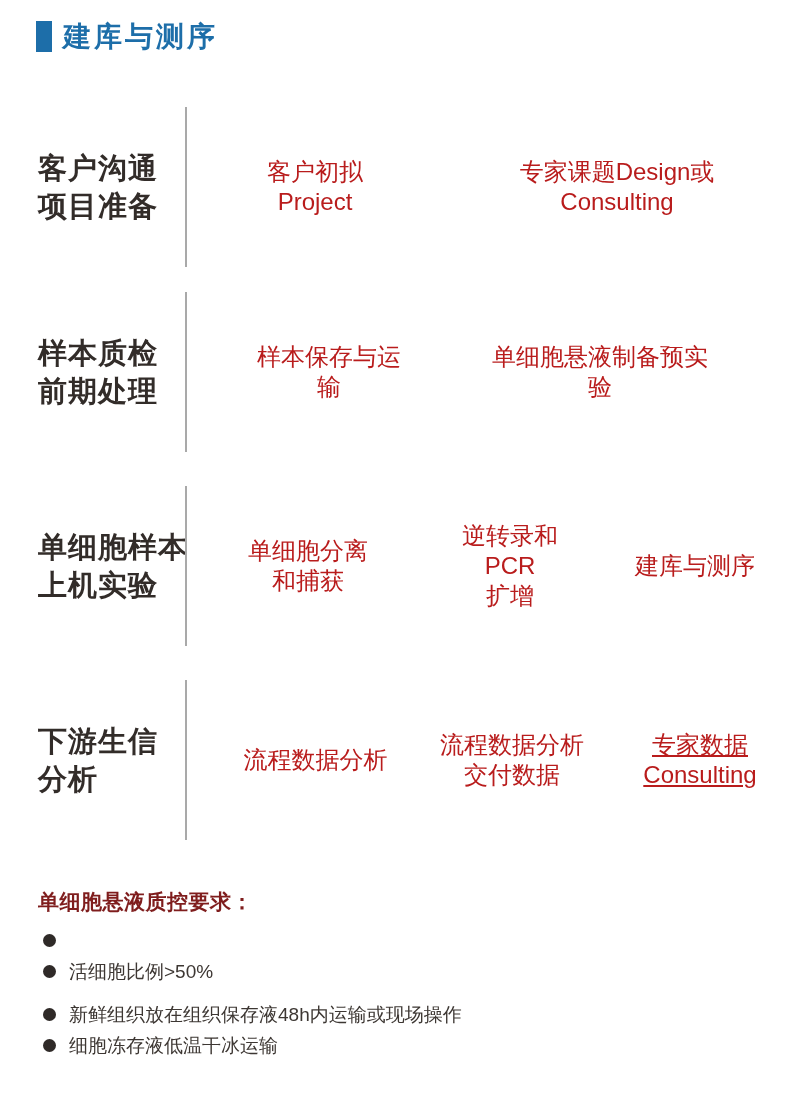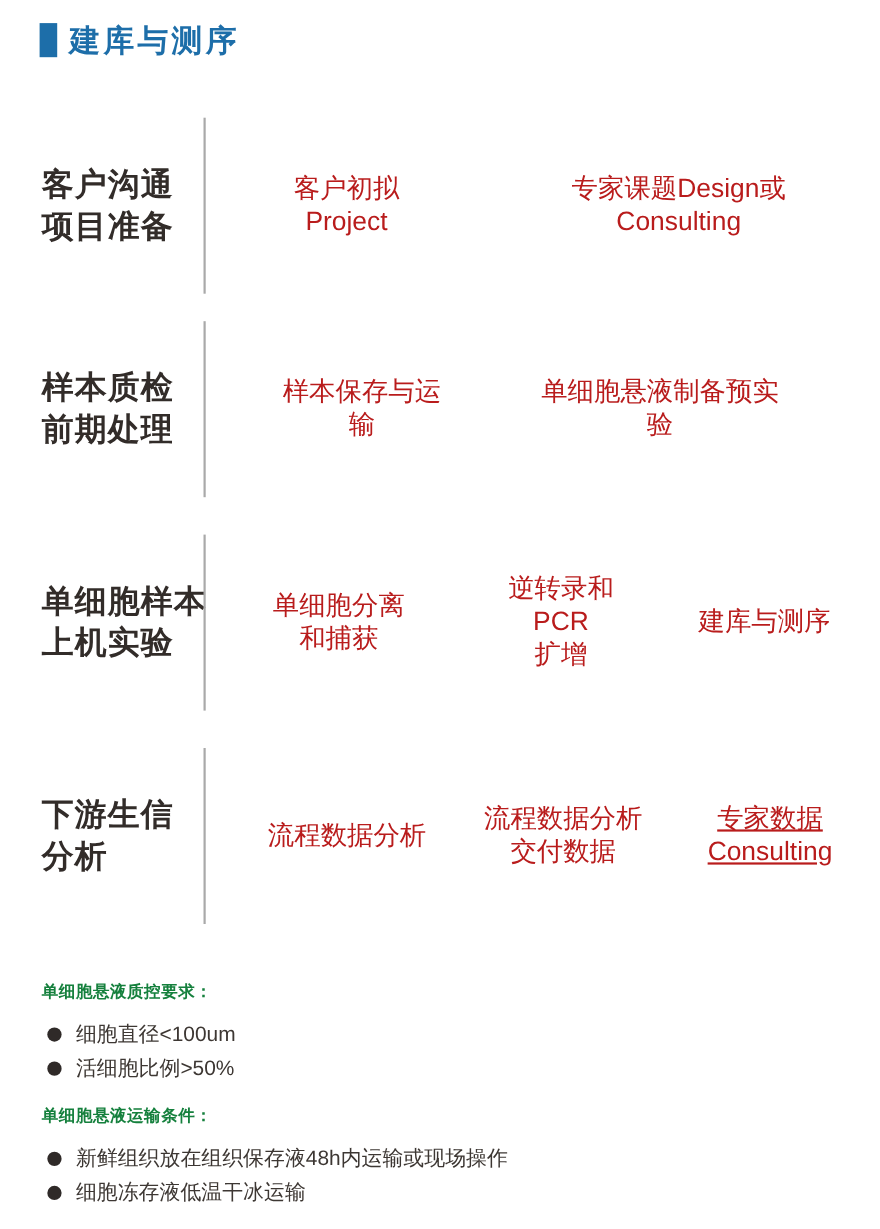--- a/index.html
+++ b/index.html
@@ -90,23 +90,23 @@
   .row-2 .flow-item:nth-child(3) { left: 446px; width: 124px; }
   
   .row-3 .flow-item:nth-child(1) { left: 55px;  width: 147px; text-align: center; }
   .row-3 .flow-item:nth-child(2) { left: 250px; width: 150px; }
   .row-3 .flow-item:nth-child(3) { left: 451px; width: 124px; text-decoration: underline; }
 
   
   .notes { margin: 46px 0 0 38px; }
   .note-group + .note-group { margin-top: 12px; }
   .note-heading {
-    font-size: 15px;
+    font-size: 21px;
     font-weight: bold;
-    color: #15803d;
+    color: #7f1d1d;
     line-height: 31px;
     margin-bottom: 8px;
     letter-spacing: 0.5px;
   }
   .note-bullet {
     display: flex;
     align-items: center;
     gap: 13px;
     height: 31px;
   }
@@ -181,30 +181,28 @@
   </div>
 
 </div>
 
 <div class="notes">
 
   <div class="note-group">
     <div class="note-heading">单细胞悬液质控要求：</div>
     <div class="note-bullet">
       <span class="bullet-dot"></span>
-      <span class="note-text">细胞直径&lt;100um</span>
     </div>
     <div class="note-bullet">
       <span class="bullet-dot"></span>
       <span class="note-text">活细胞比例&gt;50%</span>
     </div>
   </div>
 
   <div class="note-group">
-    <div class="note-heading">单细胞悬液运输条件：</div>
     <div class="note-bullet">
       <span class="bullet-dot"></span>
       <span class="note-text">新鲜组织放在组织保存液48h内运输或现场操作</span>
     </div>
     <div class="note-bullet">
       <span class="bullet-dot"></span>
       <span class="note-text">细胞冻存液低温干冰运输</span>
     </div>
   </div>
 

